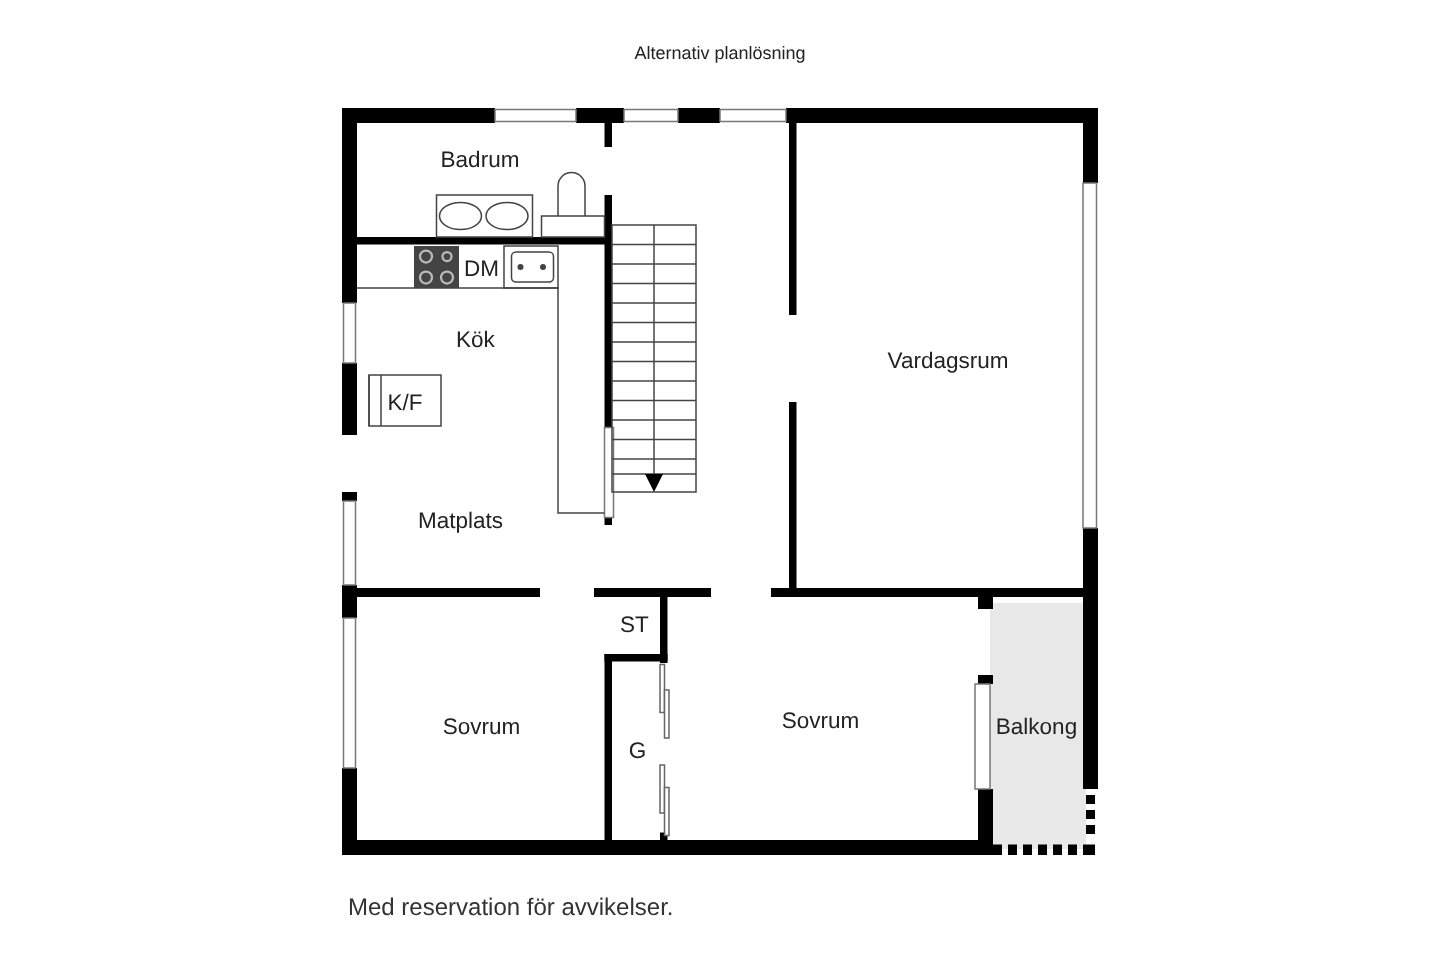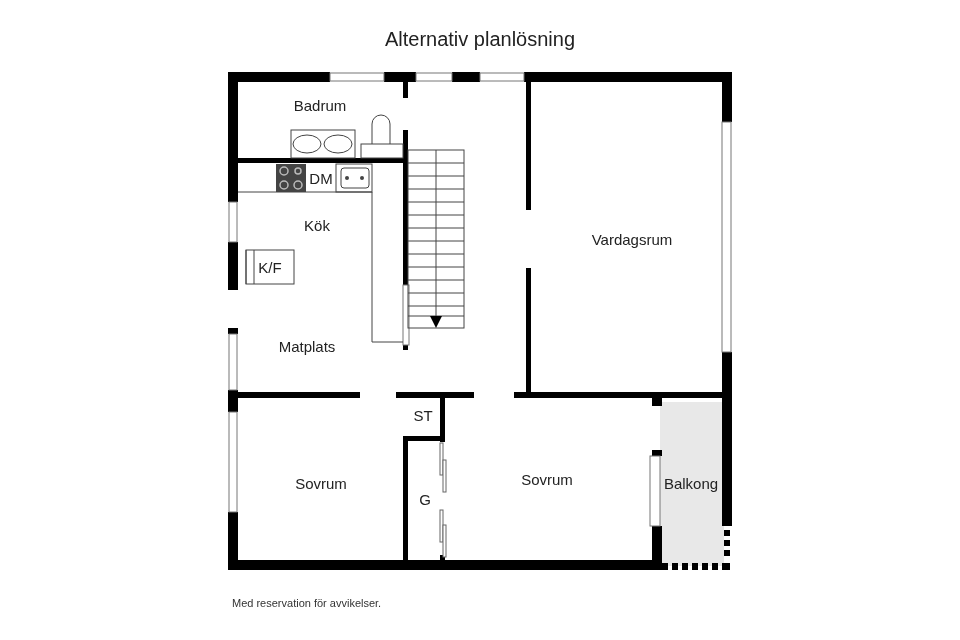--- a/index.html
+++ b/index.html
@@ -1,18 +1,18 @@
 <!DOCTYPE html>
 <html><head>
 <meta charset="utf-8">
 <style>
   html,body{margin:0;padding:0;background:#fff;}
   body{width:960px;height:640px;position:relative;overflow:hidden;font-family:"Liberation Sans",sans-serif;color:#222;}
-  .title{position:absolute;left:0;width:960px;top:28px;text-align:center;font-size:20px;color:#222;}
-  .footer{position:absolute;left:232px;top:597px;font-size:11px;color:#333;}
+  .title{position:absolute;left:0;width:960px;top:28px;text-align:center;font-size:12px;color:#222;}
+  .footer{position:absolute;left:232px;top:597px;font-size:16px;color:#333;}
   svg{position:absolute;left:0;top:0;}
   .lbl{font-family:"Liberation Sans",sans-serif;font-size:15px;fill:#222;}
 </style>
 </head>
 <body>
 
 <div class="title">Alternativ planlösning</div>
 
 <svg width="960" height="640" viewBox="0 0 960 640">
 

